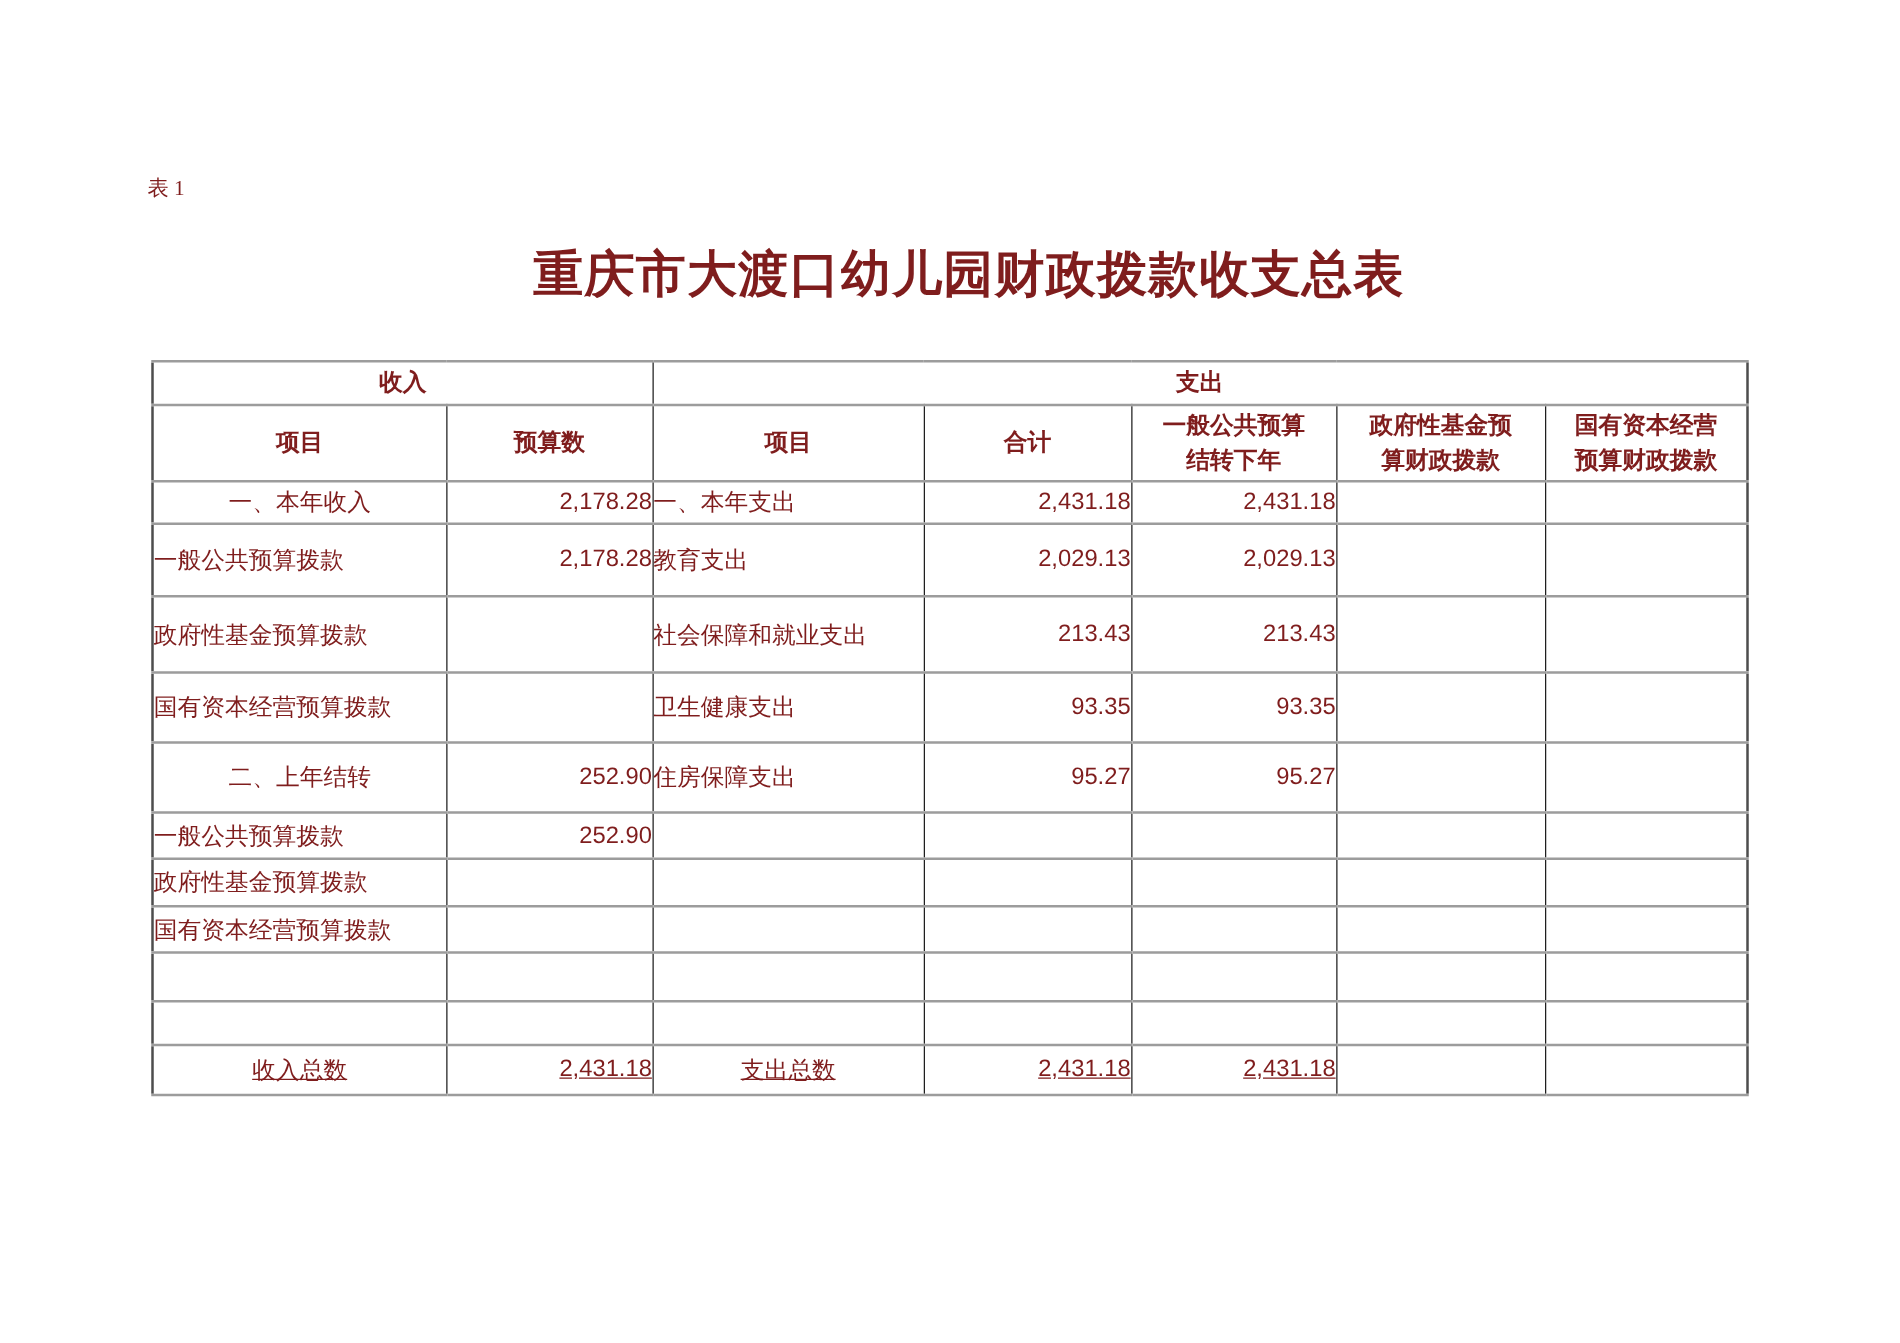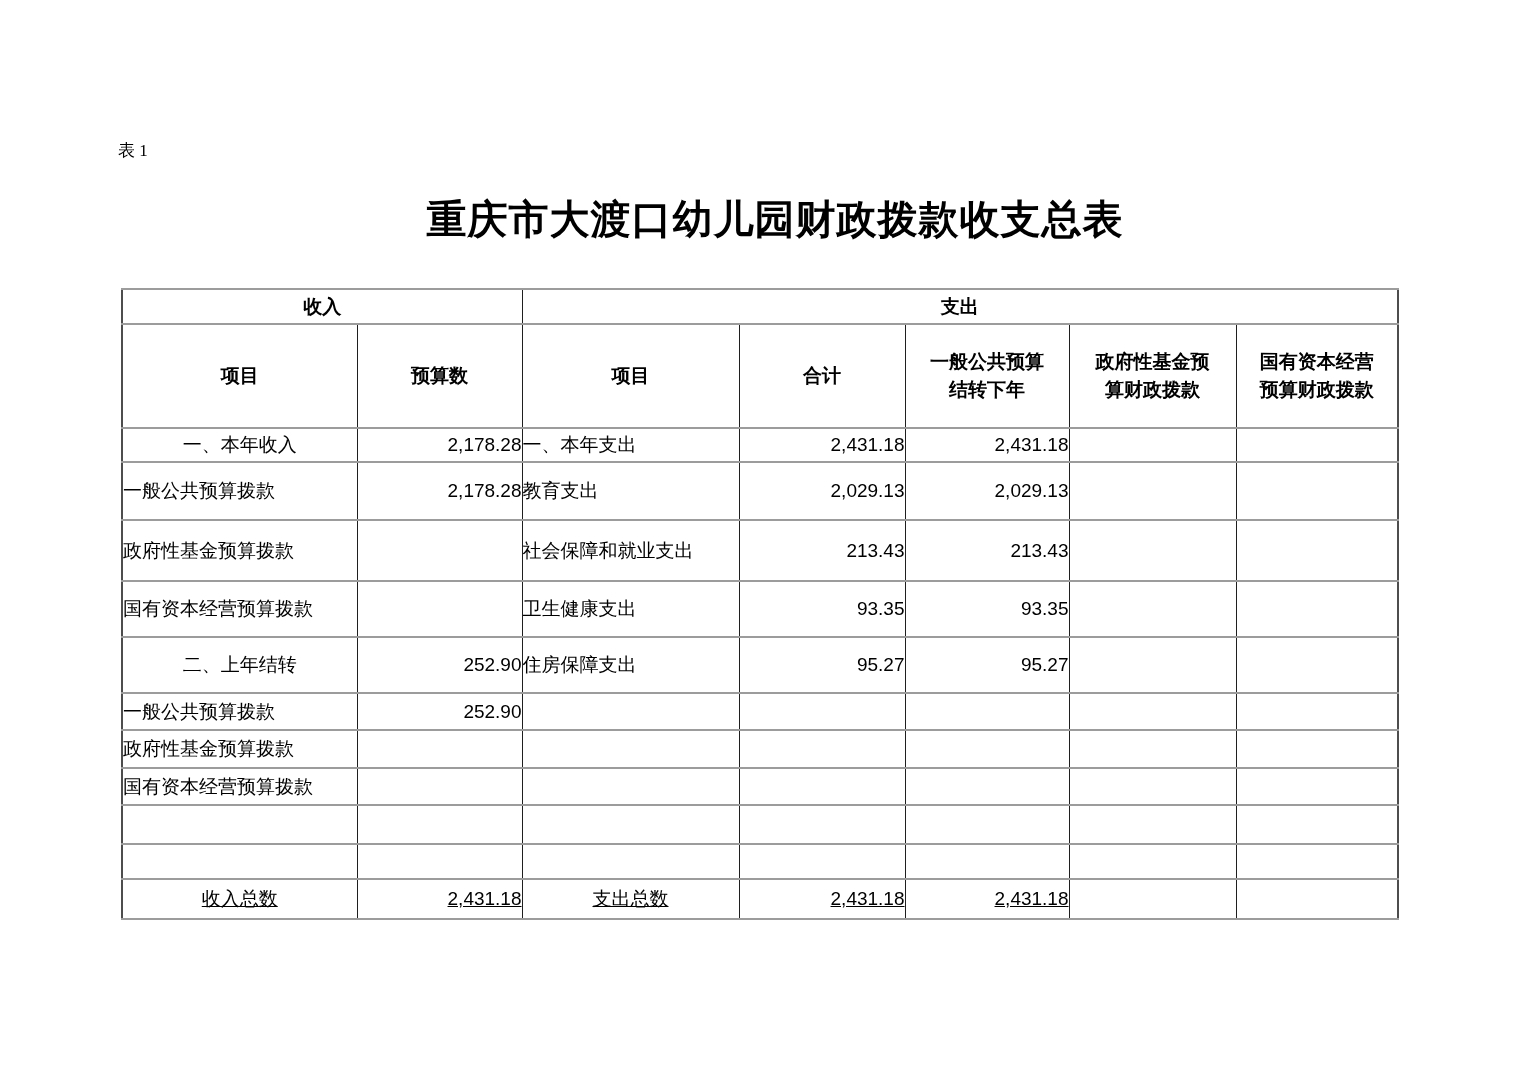--- a/index.html
+++ b/index.html
@@ -1,21 +1,21 @@
 <!DOCTYPE html>
 <html><head>
 <meta charset="utf-8">
 <style>
   html, body { margin: 0; padding: 0; background: #ffffff; }
   .page {
     position: relative;
     width: 1520px;
     height: 1074px;
     background: #ffffff;
-    color: #000000;
+    color: #7f1d1d;
     font-family: "Liberation Serif", serif;
     overflow: hidden;
   }
   .table-label {
     position: absolute;
     left: 118px;
     top: 139px;
     font-size: 17px;
     font-family: "Liberation Serif", serif;
   }
@@ -85,21 +85,21 @@
       <col style="width:166px">
       <col style="width:164px">
       <col style="width:167px">
       <col style="width:162px">
     </colgroup>
     <thead>
       <tr style="height:35px">
         <th colspan="2">收入</th>
         <th colspan="5">支出</th>
       </tr>
-      <tr style="height:104px">
+      <tr style="height:61px">
         <th>项目</th>
         <th>预算数</th>
         <th>项目</th>
         <th>合计</th>
         <th>一般公共预算
 结转下年</th>
         <th>政府性基金预
 算财政拨款</th>
         <th>国有资本经营
 预算财政拨款</th>

